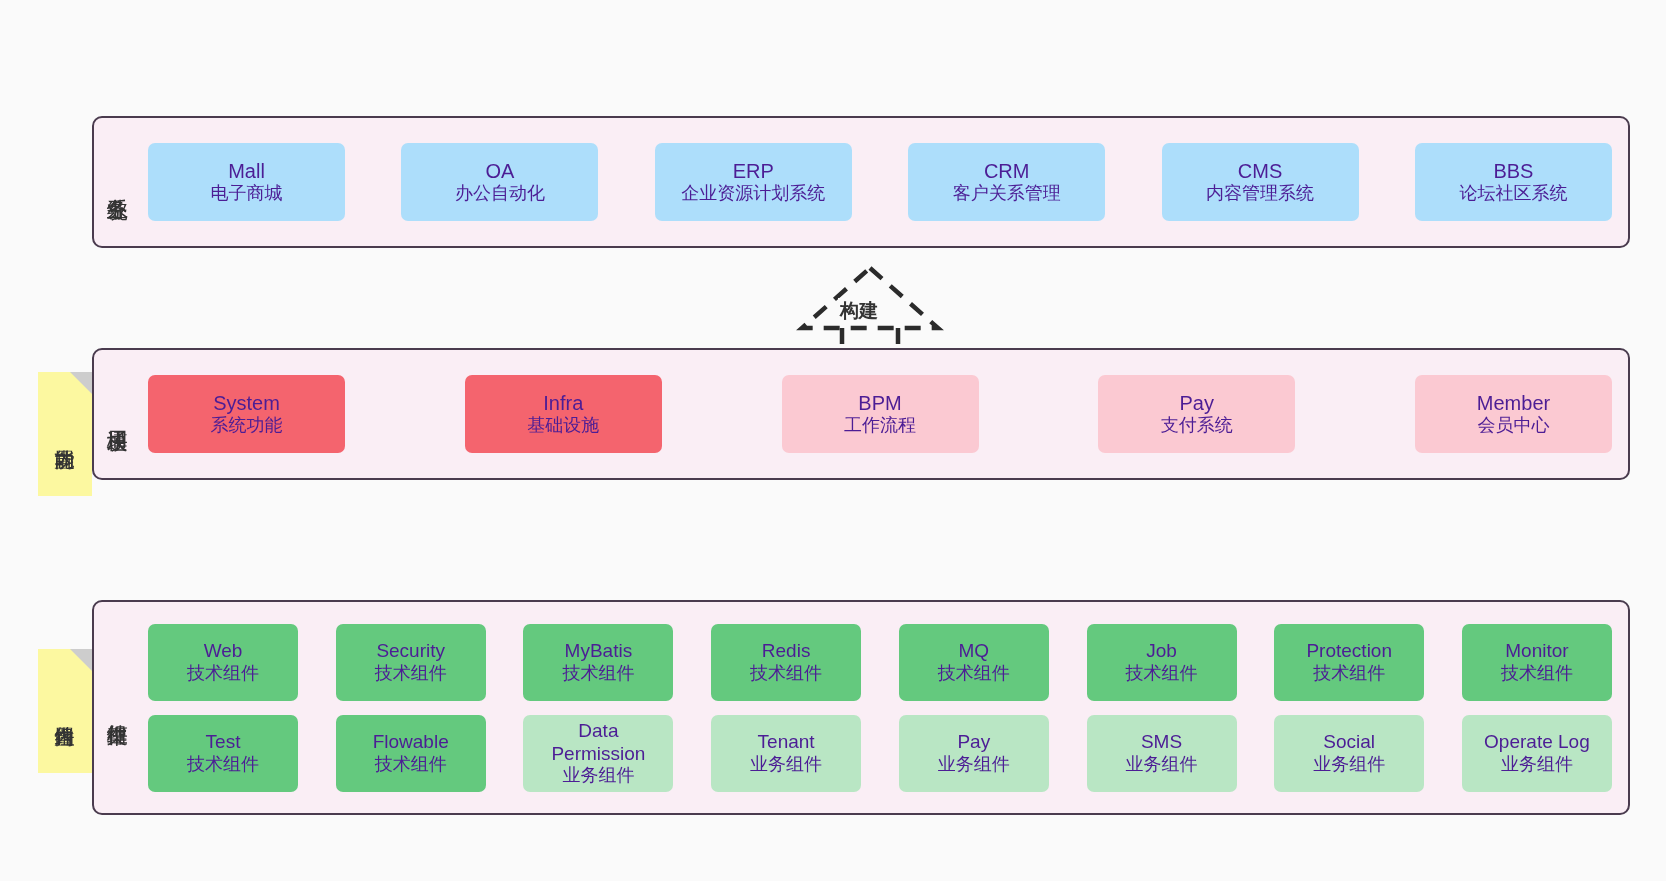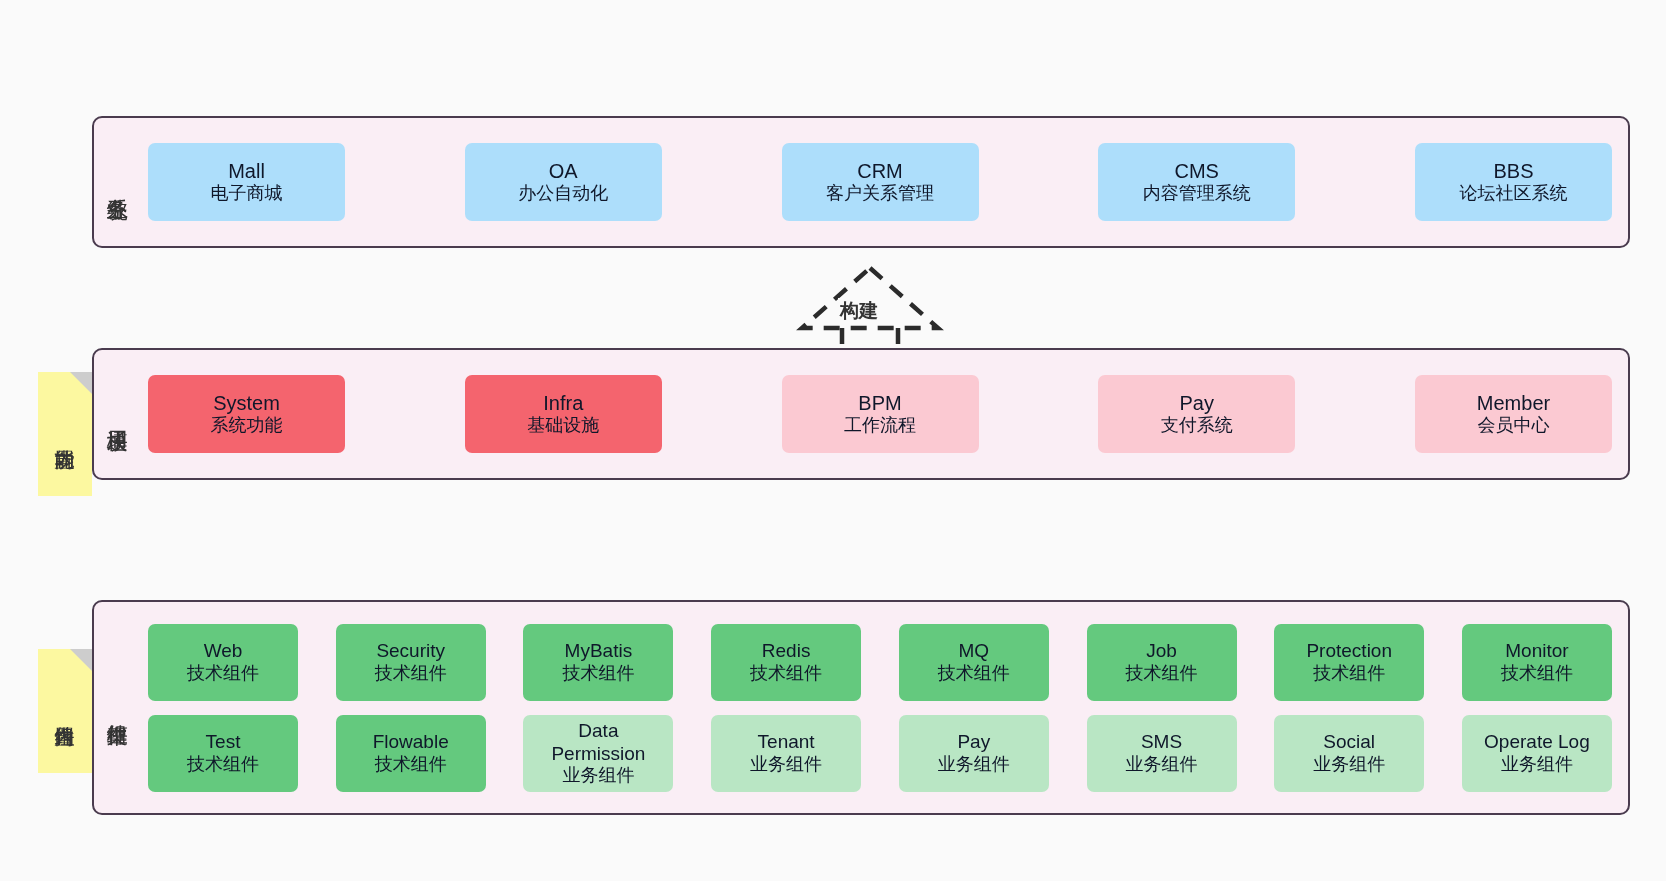--- a/index.html
+++ b/index.html
@@ -62,21 +62,21 @@
   }
 
   
   .box {
     border-radius: 7px;
     display: flex;
     flex-direction: column;
     align-items: center;
     justify-content: center;
     text-align: center;
-    color: #0f172a;
+    color: #4c1d95;
     line-height: 1.22;
     padding: 4px 6px;
   }
   .box .t1 { font-size: 20px; }
   .box .t2 { font-size: 18px; }
 
   .box.biz {
     background: #addefb;
     width: 197px;
     height: 78px;
@@ -143,20 +143,24 @@
     <div class="layer-body">
       <div class="box biz">
         <span class="t1">Mall</span>
         <span class="t2">电子商城</span>
       </div>
       <div class="box biz">
         <span class="t1">OA</span>
         <span class="t2">办公自动化</span>
       </div>
       <div class="box biz">
+        <span class="t1">ERP</span>
+        <span class="t2">企业资源计划系统</span>
+      </div>
+      <div class="box biz">
         <span class="t1">CRM</span>
         <span class="t2">客户关系管理</span>
       </div>
       <div class="box biz">
         <span class="t1">CMS</span>
         <span class="t2">内容管理系统</span>
       </div>
       <div class="box biz">
         <span class="t1">BBS</span>
         <span class="t2">论坛社区系统</span>

